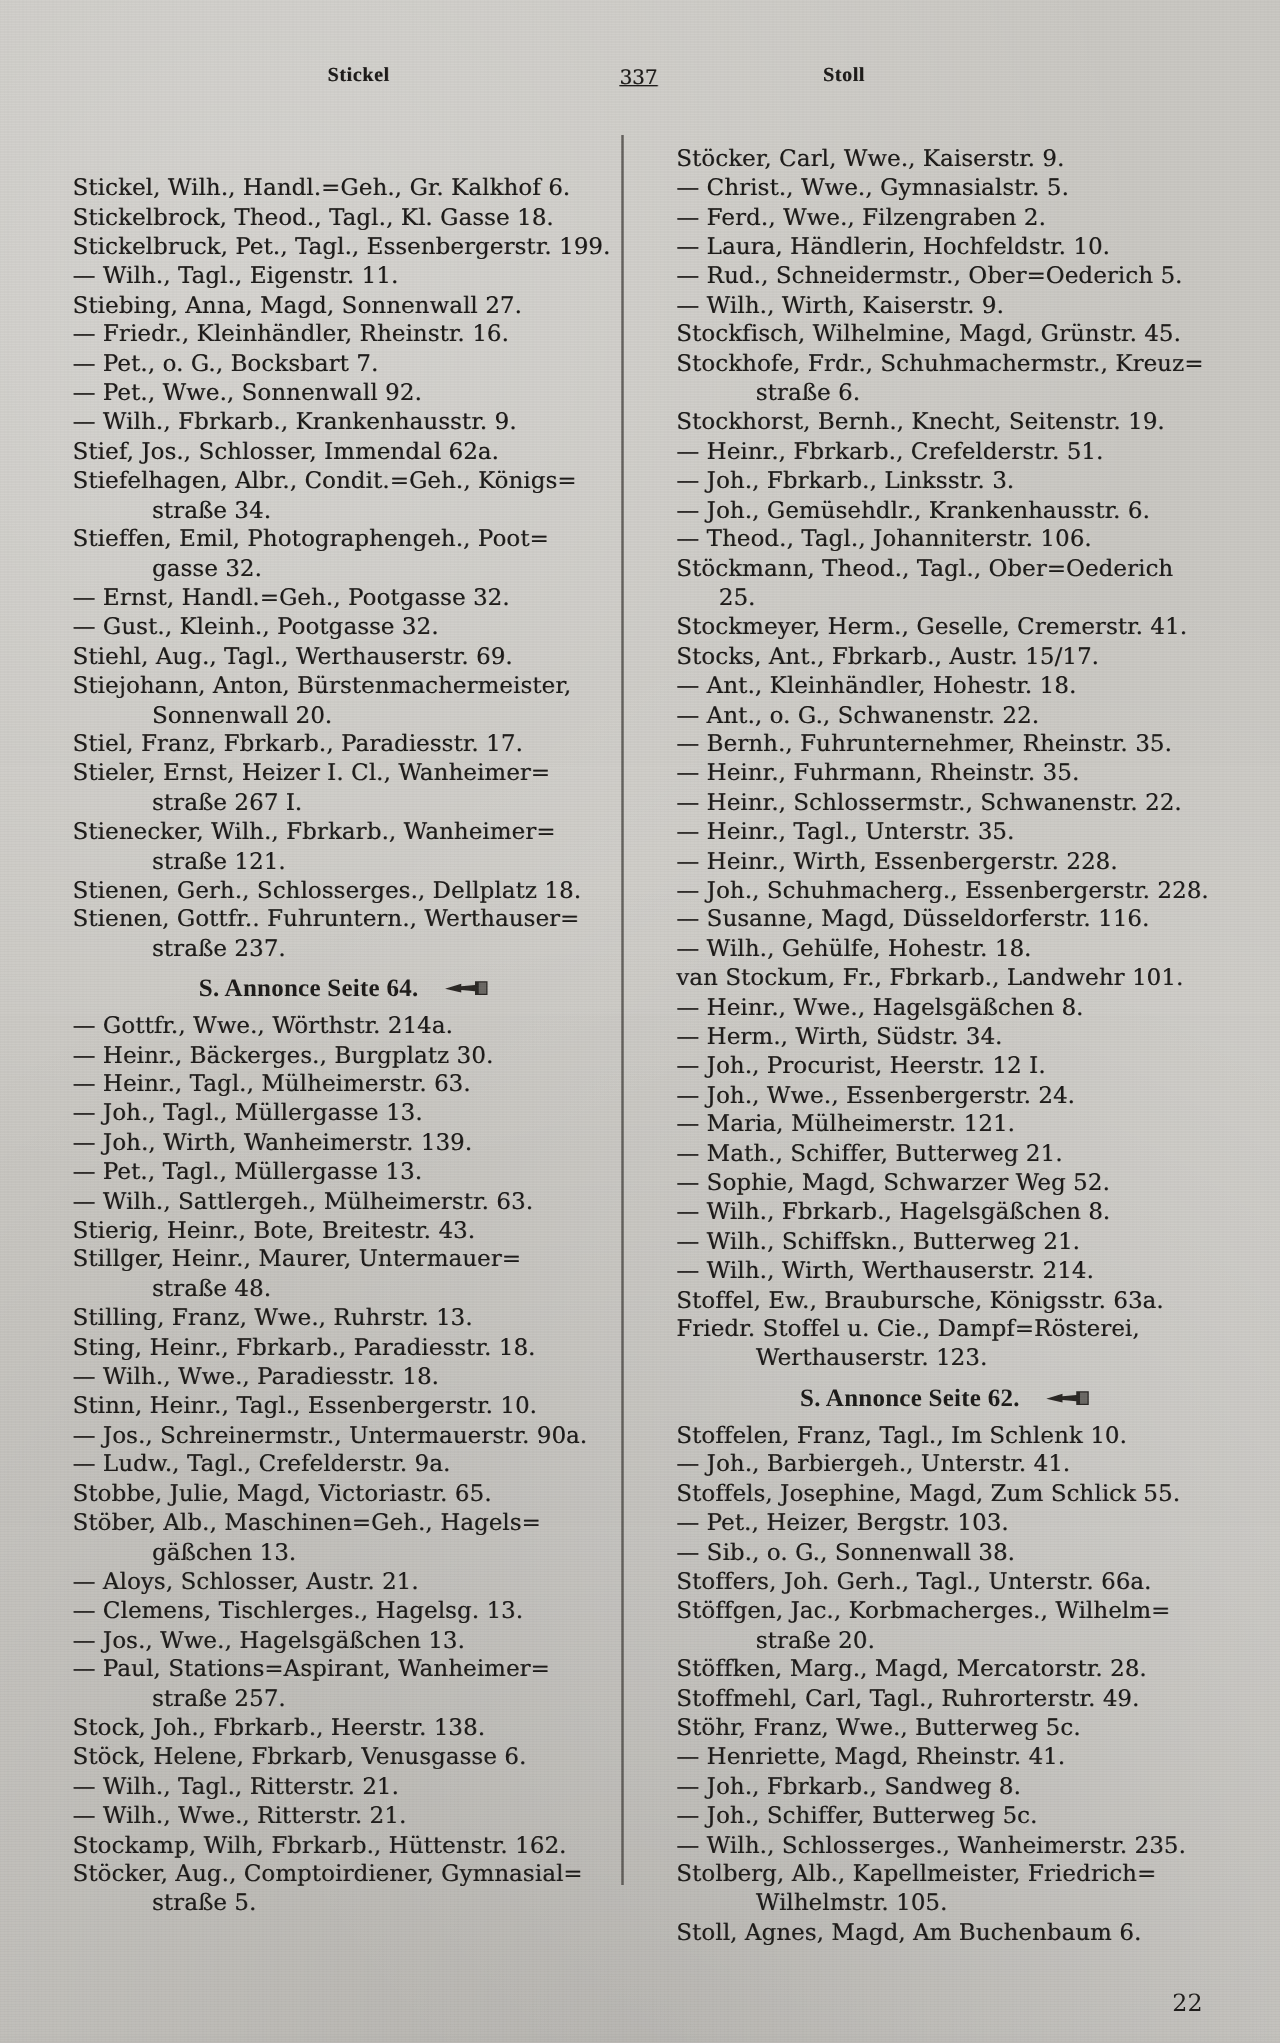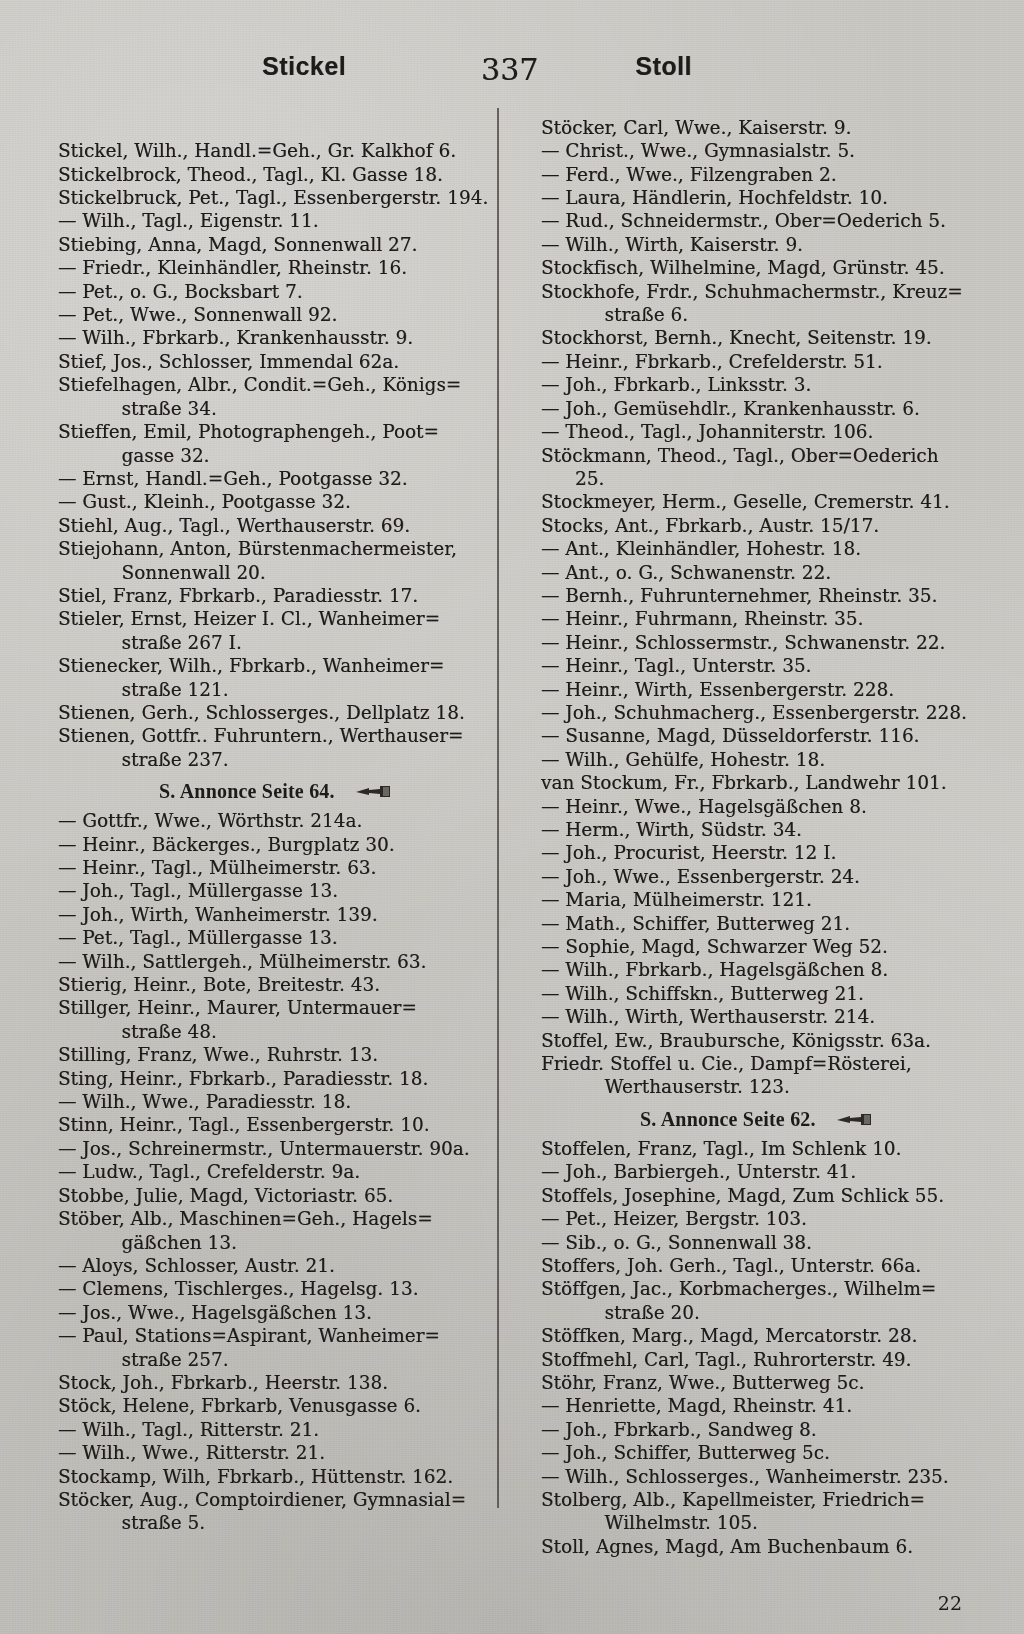--- a/index.html
+++ b/index.html
@@ -34,33 +34,34 @@
     position: absolute;
     top: 52px;
     left: 62px;
     right: 62px;
     height: 34px;
     display: flex;
     align-items: baseline;
     justify-content: space-between;
   }
   .hdr-left, .hdr-right {
-    font-size: 25px;
+    font-size: 16px;
     font-weight: bold;
     letter-spacing: .5px;
-    font-family: Liberation Sans, sans-serif;
+    font-family: Liberation Serif, serif;
   }
   .hdr-left { margin-left: 200px; }
   .hdr-right { margin-right: 270px; }
   .hdr-center {
-    font-size: 30px;
+    font-size: 16px;
     font-weight: normal;
     position: absolute;
     left: 50%;
     transform: translateX(-54%);
+    text-decoration: underline;
   }
 
   .columns {
     position: absolute;
     top: 100px;
     left: 58px;
     right: 52px;
     bottom: 60px;
     display: flex;
     align-items: center;
@@ -132,21 +133,21 @@
   </div>
 
   <div class="divider"></div>
 
   <div class="columns">
 
     <div class="col col-left">
       <div id="left-list-1">
           <p class="entry hang">Stickel, Wilh., Handl.=Geh., Gr. Kalkhof 6.</p>
           <p class="entry hang">Stickelbrock, Theod., Tagl., Kl. Gasse 18.</p>
-          <p class="entry hang">Stickelbruck, Pet., Tagl., Essenbergerstr. 194.</p>
+          <p class="entry hang">Stickelbruck, Pet., Tagl., Essenbergerstr. 199.</p>
           <p class="entry hang">— Wilh., Tagl., Eigenstr. 11.</p>
           <p class="entry hang">Stiebing, Anna, Magd, Sonnenwall 27.</p>
           <p class="entry hang">— Friedr., Kleinhändler, Rheinstr. 16.</p>
           <p class="entry hang">— Pet., o. G., Bocksbart 7.</p>
           <p class="entry hang">— Pet., Wwe., Sonnenwall 92.</p>
           <p class="entry hang">— Wilh., Fbrkarb., Krankenhausstr. 9.</p>
           <p class="entry hang">Stief, Jos., Schlosser, Immendal 62a.</p>
           <p class="entry hang">Stiefelhagen, Albr., Condit.=Geh., Königs=
      straße 34.</p>
           <p class="entry hang">Stieffen, Emil, Photographengeh., Poot=

